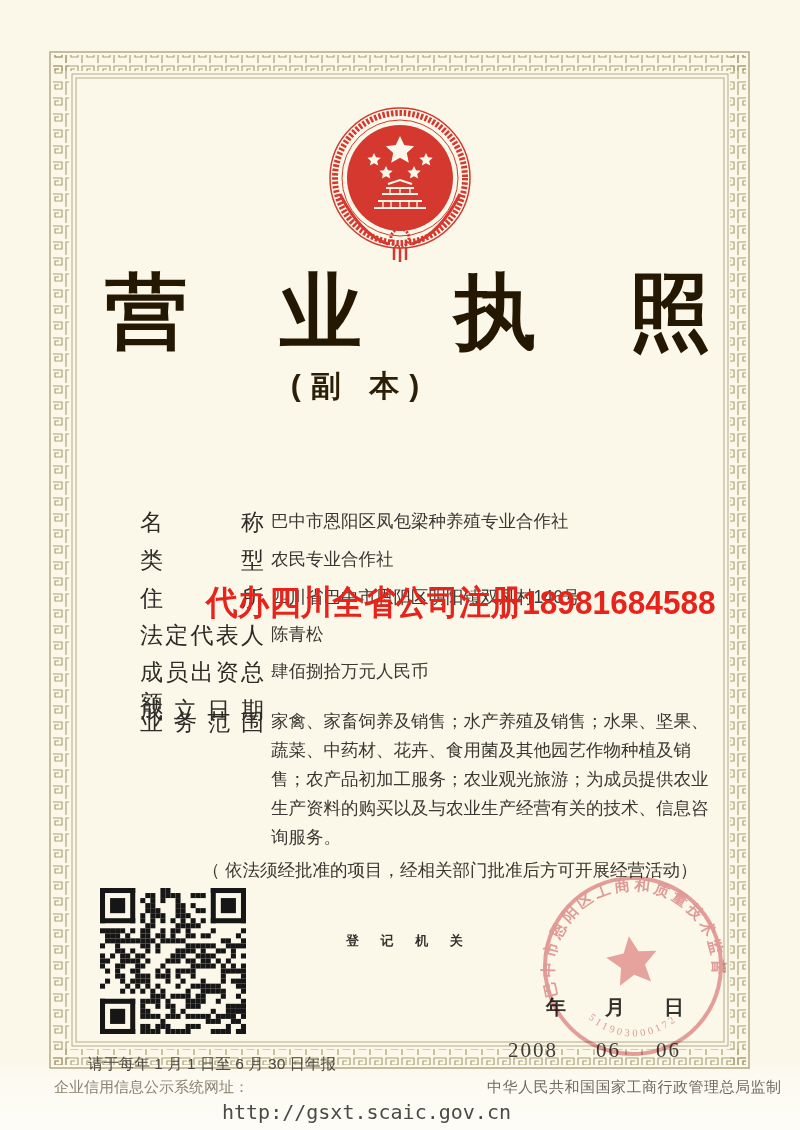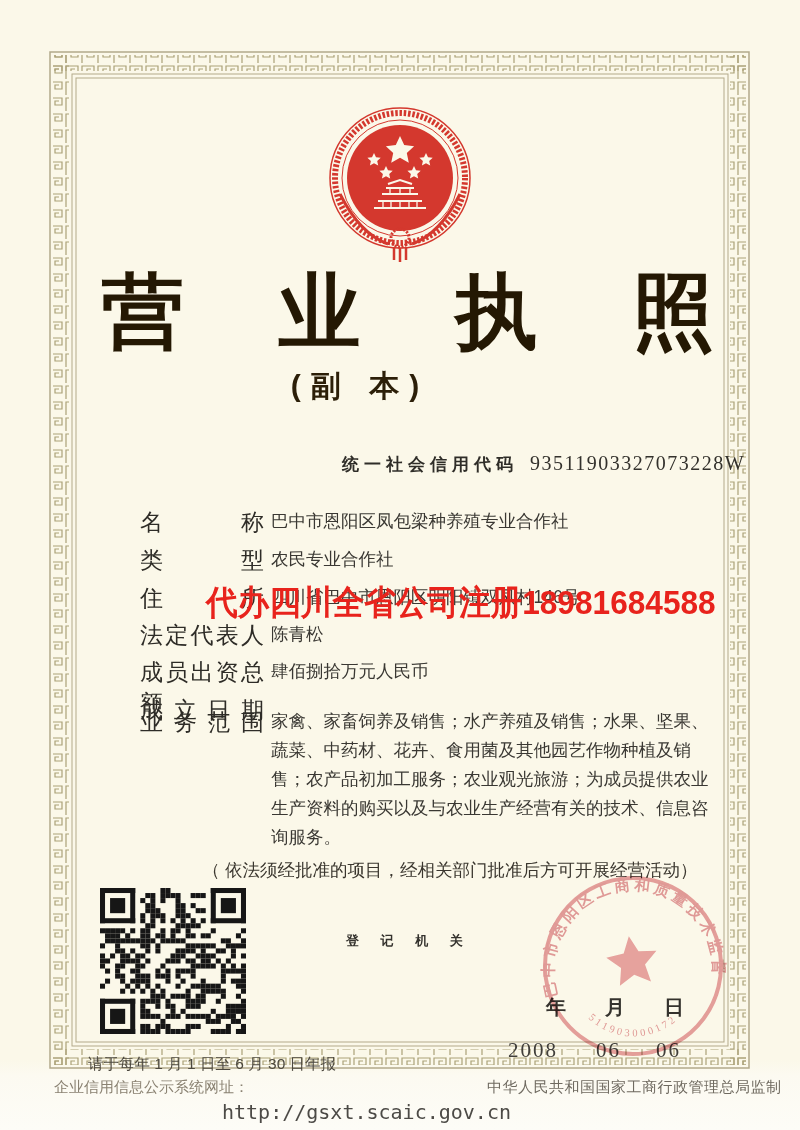--- a/index.html
+++ b/index.html
@@ -7,21 +7,21 @@
     position:relative;width:800px;height:1130px;margin:0 auto;
     background:linear-gradient(180deg,#fbf8e9 0 1060px,#fcfaf1 1075px,#fdfcf7 100%);
     font-family:"Liberation Sans","DejaVu Sans",sans-serif;
     color:#3c3a35;overflow:hidden;
   }
   .abs{position:absolute;}
   .border-svg{left:0;top:0;width:800px;height:1130px;pointer-events:none;}
   .emblem{left:320px;top:104px;width:160px;height:160px;}
   .title{left:0;top:258px;width:800px;text-align:center;font-size:82px;font-weight:900;
     letter-spacing:36px;padding-left:52px;box-sizing:border-box;color:#241803;
-    font-family:Liberation Sans, sans-serif;}
+    font-family:Liberation Serif, serif;}
   .subtitle{left:0;top:366px;width:720px;text-align:center;font-size:30px;font-weight:700;
     letter-spacing:10px;color:#2c1f08;}
   .credit{left:342px;top:452px;display:flex;align-items:baseline;gap:12px;}
   .credit-label{font-size:17px;font-weight:600;letter-spacing:5px;color:#2f2d28;}
   .credit-value{font-size:20px;letter-spacing:1.5px;color:#33312c;font-family:"Liberation Serif","DejaVu Serif",serif;}
   .frow{left:140px;display:flex;align-items:flex-start;}
   .flabel{display:inline-block;width:124px;font-size:23px;font-weight:400;color:#2e2c27;
     text-align:justify;text-align-last:justify;flex:0 0 124px;}
   .fvalue{margin-left:7px;font-size:17.5px;color:#3a3833;line-height:29px;}
   .fvalue.wide{width:442px;}
@@ -85,24 +85,20 @@
     <g stroke="#d4382e" fill="none">
       <circle cx="80" cy="134" r="9" stroke-width="3" stroke-dasharray="2 1.5"></circle>
       <path d="M20 90 Q40 130 68 140 M140 90 Q120 130 92 140" stroke-width="3"></path>
       <path d="M74 143 V156 M80 144 V158 M86 143 V156" stroke-width="2.5"></path>
     </g>
   </svg>
 
   <div class="abs title">营 业 执 照</div>
   <div class="abs subtitle">(副  本)</div>
 
-  <div class="abs credit">
-    <span class="credit-label">统一社会信用代码</span>
-    <span class="credit-value">93511903327073228W</span>
-  </div>
 
   <div class="abs frow" style="top:507px">
     <span class="flabel">名称</span>
     <span class="fvalue">巴中市恩阳区凤包梁种养殖专业合作社</span>
   </div>
   <div class="abs frow" style="top:545px">
     <span class="flabel">类型</span>
     <span class="fvalue">农民专业合作社</span>
   </div>
   <div class="abs frow" style="top:583px">

